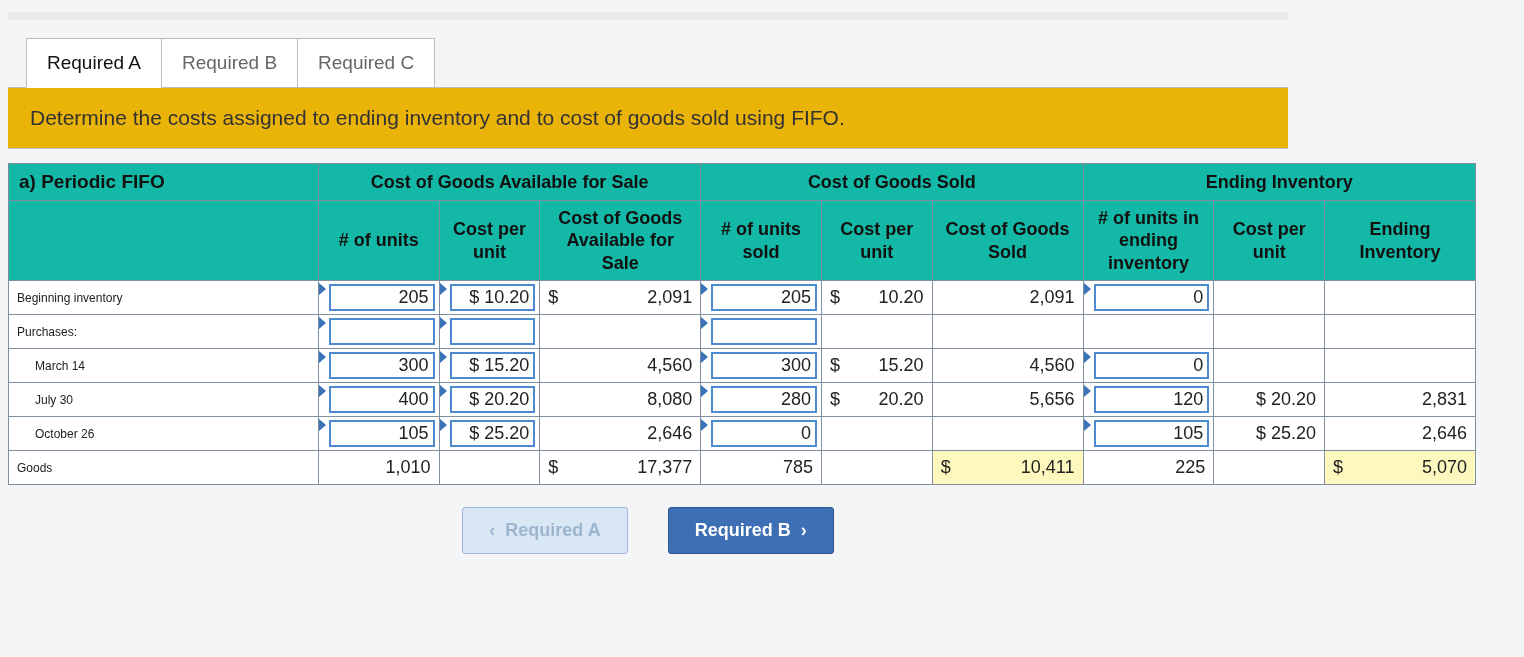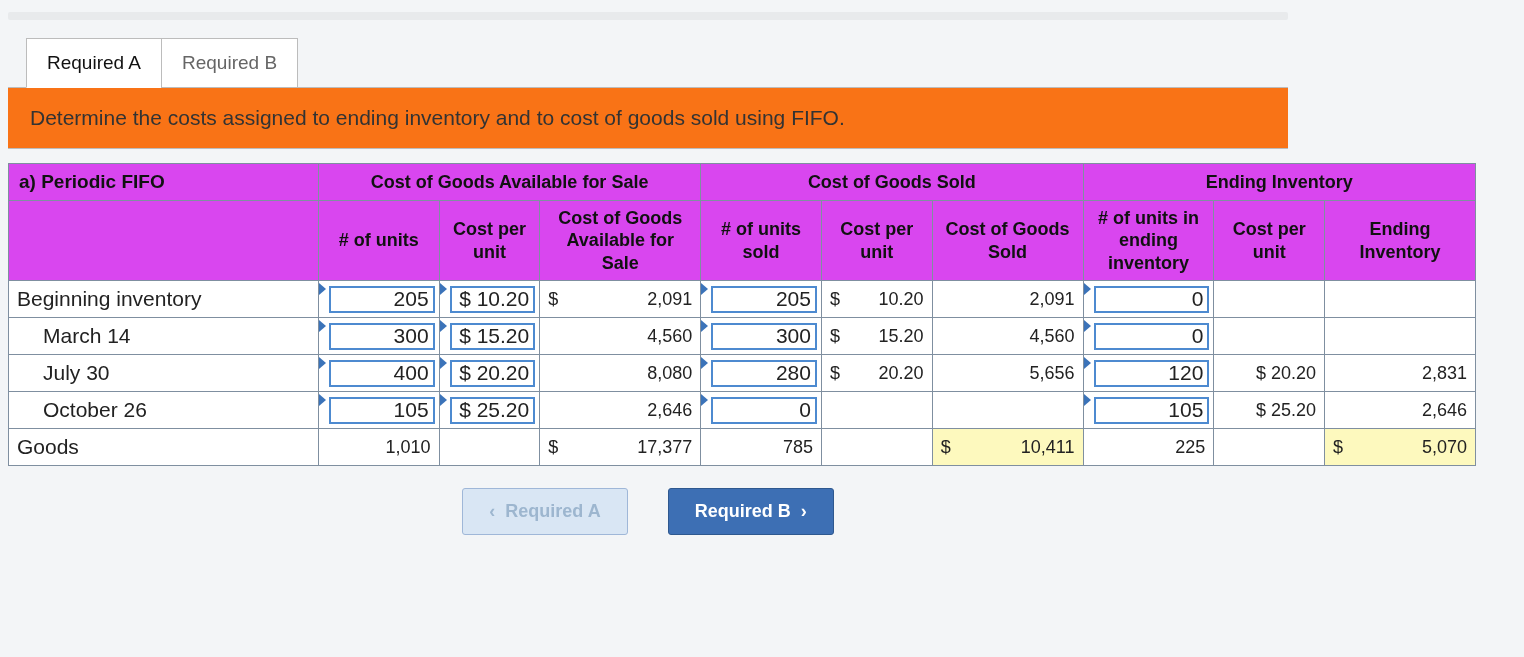--- a/index.html
+++ b/index.html
@@ -39,58 +39,58 @@
     user-select: none;
     font-family: Arial, sans-serif;
   }
   .tab.active {
     color: #111;
     border-bottom: 1px solid #fff;
   }
   .tab + .tab { border-left: 1px solid #bcbcbc; margin-left: -1px; }
   
   .instruction {
-    background: #f97316;
+    background: #eab308;
     border-top: 1px solid #bcbcbc;
     border-bottom: 1px solid #bcbcbc;
     padding: 18px 22px;
     font-size: 21px;
     color: #333;
   }
   
   table {
     border-collapse: collapse;
     width: 1468px;
     margin-top: 14px;
     background: #fff;
   }
   th, td {
     border: 1px solid #7f8fa0;
   }
   th {
-    background: #d946ef;
+    background: #14b8a6;
     color: #111;
     font-weight: bold;
     text-align: center;
     padding: 6px 8px;
     font-size: 18px;
     line-height: 1.25;
     margin-left: 8px;
   }
   .sect-title {
     text-align: left;
     padding-left: 10px;
     font-size: 19px;
   }
   .row-label {
     text-align: left;
     padding: 6px 8px;
-    font-size: 21px;
-  }
-  .row-label.indent { padding-left: 34px; }
+    font-size: 12px;
+  }
+  .row-label.indent { padding-left: 26px; }
   td.cell {
     padding: 0;
     height: 34px;
     vertical-align: middle;
   }
   .input-wrap {
     position: relative;
     display: flex;
     align-items: center;
     height: 100%;
@@ -107,21 +107,21 @@
   .ibox {
     border: 2px solid #4d8ad0;
     height: 27px;
     display: flex;
     align-items: center;
     justify-content: flex-end;
     padding: 0 4px;
     flex: 1;
     margin-left: 2px;
     background: #fff;
-    font-size: 21px;
+    font-size: 18px;
     white-space: nowrap;
   }
   .plain {
     text-align: right;
     padding: 4px 8px;
     font-size: 18px;
     white-space: nowrap;
   }
   .plain.split { display:flex; justify-content: space-between; }
   .yellow { background: #fdf9be; }
@@ -158,20 +158,21 @@
 </style>
 </head>
 <body>
 
 <div class="page">
   <div class="top-band"></div>
 
   <div class="tabs">
     <div class="tab active">Required A</div>
     <div class="tab">Required B</div>
+    <div class="tab">Required C</div>
   </div>
 
   <div class="instruction">Determine the costs assigned to ending inventory and to cost of goods sold using FIFO.</div>
 
   <table>
     <colgroup>
       <col style="width:308px">
       <col style="width:120px">
         <col style="width:100px">
         <col style="width:160px">
@@ -244,20 +245,47 @@
             </div>
           </td>
       <td class="cell">
             <div class="plain"></div>
           </td>
       <td class="cell">
             <div class="plain"></div>
           </td>
     </tr>
 
+    <tr>
+      <td class="row-label">Purchases:</td>
+      <td class="cell">
+            <div class="input-wrap">
+              <span class="flag"></span>
+              <div class="ibox"></div>
+            </div>
+          </td>
+      <td class="cell">
+            <div class="input-wrap">
+              <span class="flag"></span>
+              <div class="ibox"></div>
+            </div>
+          </td>
+      <td class="cell"></td>
+      <td class="cell">
+            <div class="input-wrap">
+              <span class="flag"></span>
+              <div class="ibox"></div>
+            </div>
+          </td>
+      <td class="cell"></td>
+      <td class="cell"></td>
+      <td class="cell"></td>
+      <td class="cell"></td>
+      <td class="cell"></td>
+    </tr>
 
     <tr>
       <td class="row-label indent">March 14</td>
       <td class="cell">
             <div class="input-wrap">
               <span class="flag"></span>
               <div class="ibox">300</div>
             </div>
           </td>
       <td class="cell">

